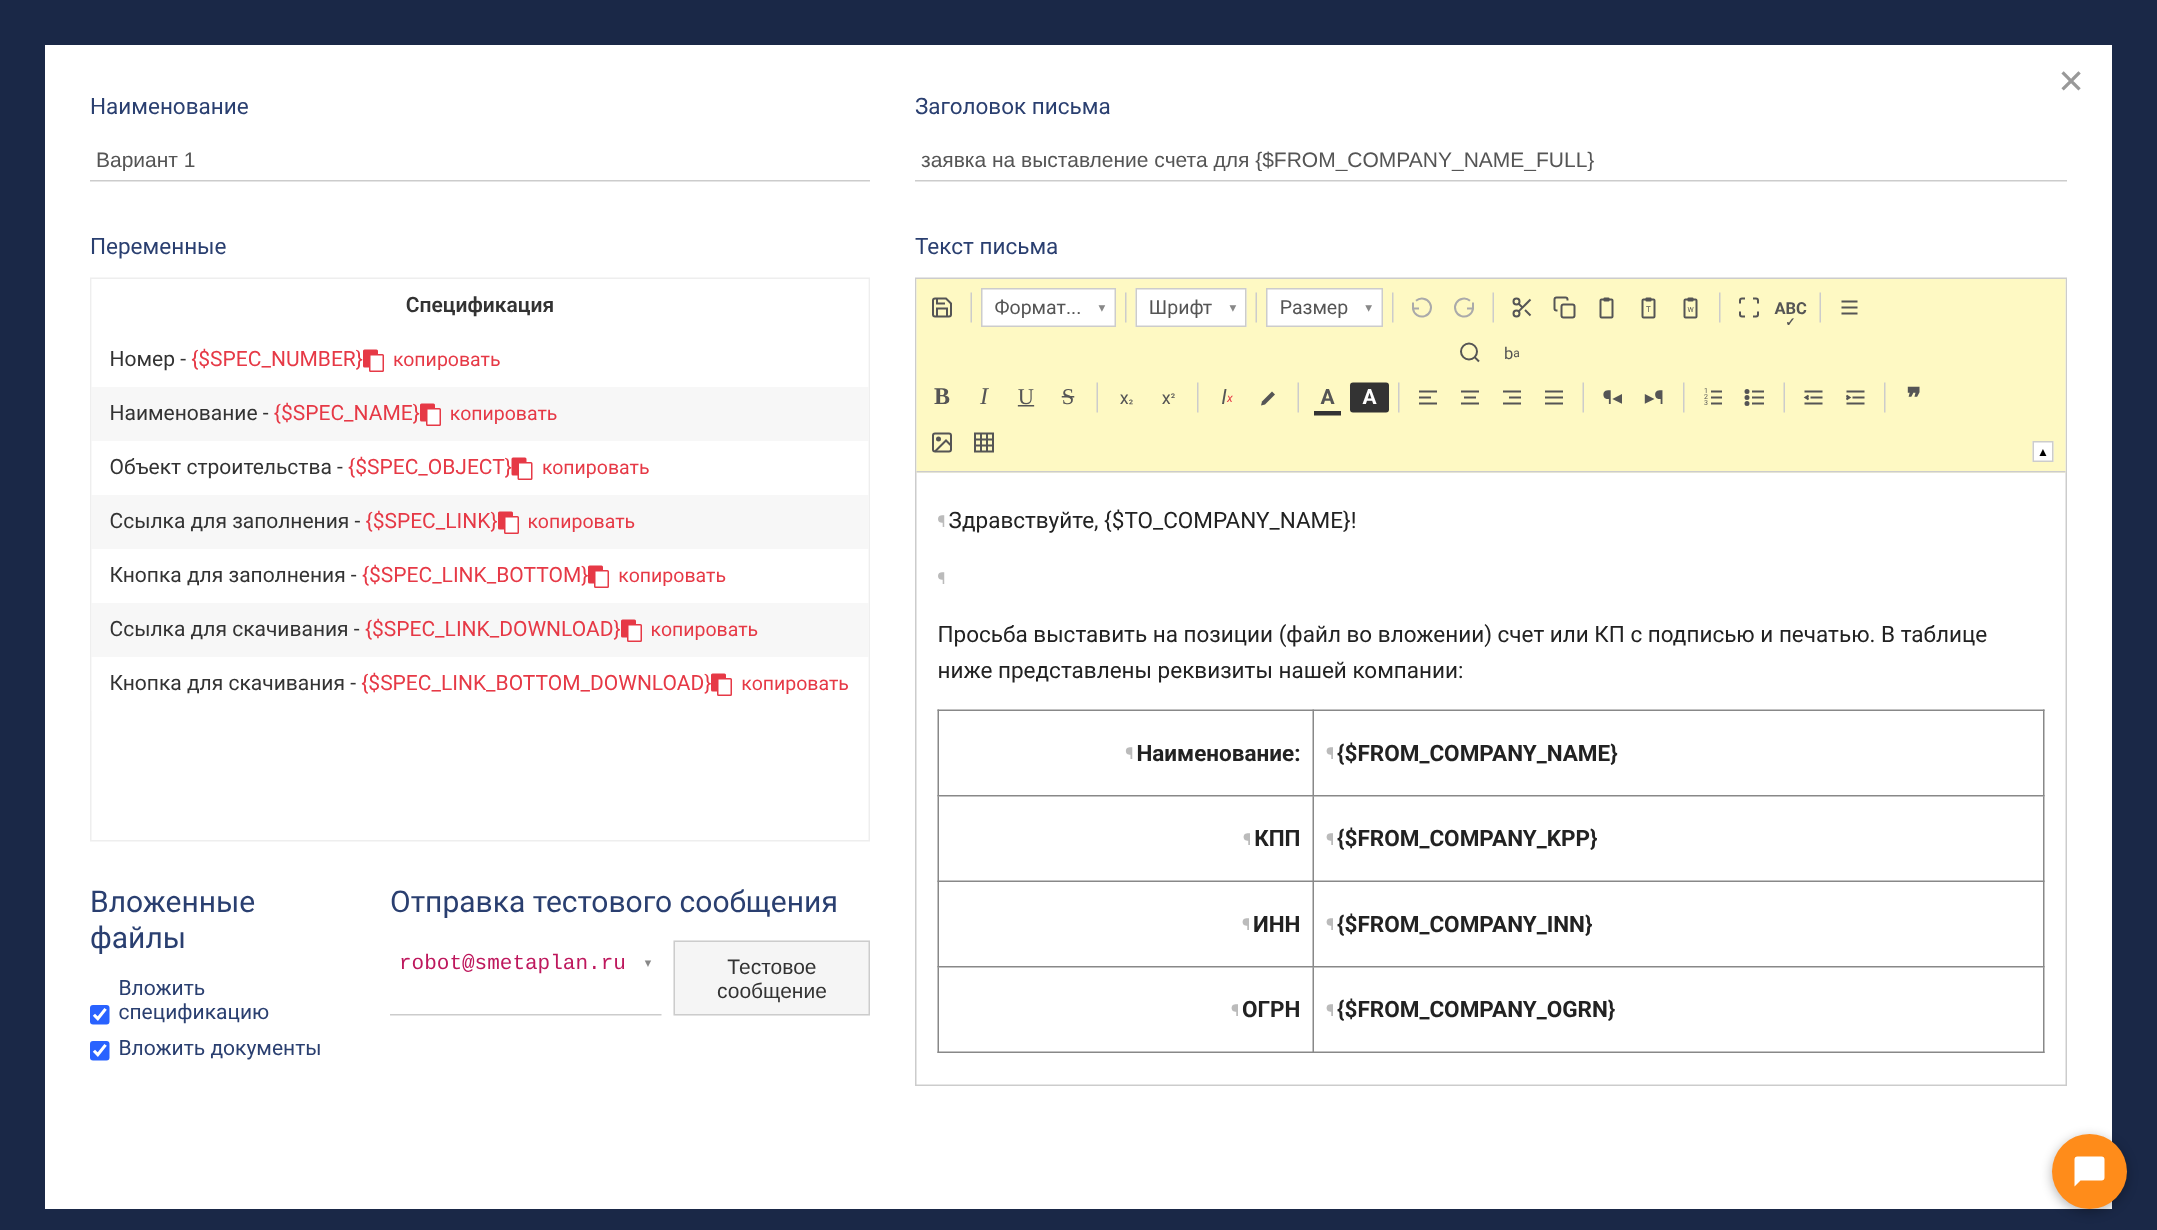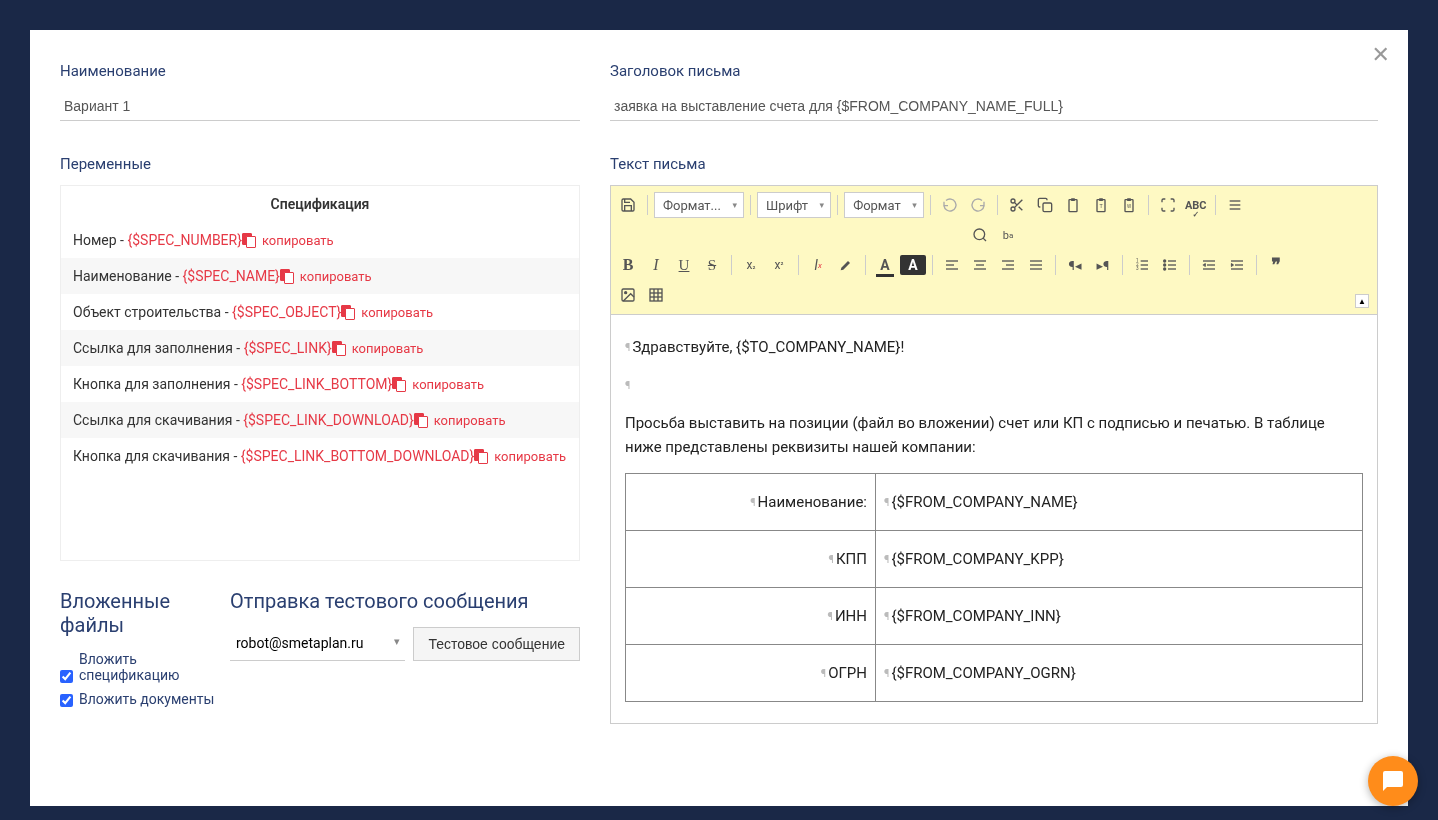--- a/index.html
+++ b/index.html
@@ -107,20 +107,21 @@
 .copy-icon::before, .copy-icon::after {
   content: '';
   position: absolute;
   border: 1.5px solid #e63946;
   border-radius: 1px;
 }
 .copy-icon::before { width: 8px; height: 10px; top: 0; left: 0; background:#e63946; }
 .copy-icon::after { width: 8px; height: 10px; top: 3px; left: 4px; background:#fff; }
 .bottom-row {
   display: flex;
+  gap: 30px;
   margin-top: 28px;
 }
 .attach-col { width: 170px; }
 .test-col { flex: 1; }
 .sub-title {
   font-size: 20px;
   color: #2a3f70;
   font-weight: 400;
   margin-bottom: 14px;
 }
@@ -136,23 +137,24 @@
 .test-controls {
   display: flex;
   gap: 8px;
 }
 .select-like {
   flex: 1;
   border: none;
   border-bottom: 1px solid #ccc;
   padding: 8px 24px 8px 6px;
   font-size: 14px;
-  color: #000000;
+  color: #be185d;
   position: relative;
   cursor: pointer;
+  font-family: Liberation Mono, monospace;
 }
 .select-like::after {
   content: '▾';
   position: absolute;
   right: 6px;
   color: #888;
   font-size: 11px;
 }
 .test-btn {
   border: 1px solid #ccc;
@@ -241,20 +243,21 @@
 }
 .editor-body::-webkit-scrollbar { width: 16px; }
 .editor-body::-webkit-scrollbar-track { background: #f0f0f0; }
 .editor-body::-webkit-scrollbar-thumb { background: #c0c0c0; }
 .para-mark { color: #bbb; font-size: 11px; margin-right: 2px; vertical-align: 1px;}
 .email-p { margin-bottom: 14px; }
 .email-table {
   border-collapse: collapse;
   width: 100%;
   margin-top: 4px;
+  font-weight: bold;
 }
 .email-table td {
   border: 1px solid #888;
   padding: 16px 8px;
   font-size: 15px;
   vertical-align: middle;
 }
 .email-table td:first-child { width: 250px; text-align: right; }
 .chat-bubble {
   position: absolute;
@@ -365,21 +368,21 @@
           <span class="tb-sep"></span>
           <span class="tb-select">
               <span>Формат...</span>
             </span>
           <span class="tb-sep"></span>
           <span class="tb-select">
               <span>Шрифт</span>
             </span>
           <span class="tb-sep"></span>
           <span class="tb-select">
-              <span>Формат</span>
+              <span>Размер</span>
             </span>
           <span class="tb-sep"></span>
           <span class="tb-btn">
               <svg viewBox="0 0 24 24" fill="none" stroke="#aaa" stroke-width="2">
                 <path d="M3 7v6h6"></path>
                 <path d="M3 13a9 9 0 1 0 3-7.7"></path>
               </svg>
             </span>
           <span class="tb-btn">
               <svg viewBox="0 0 24 24" fill="none" stroke="#aaa" stroke-width="2">

